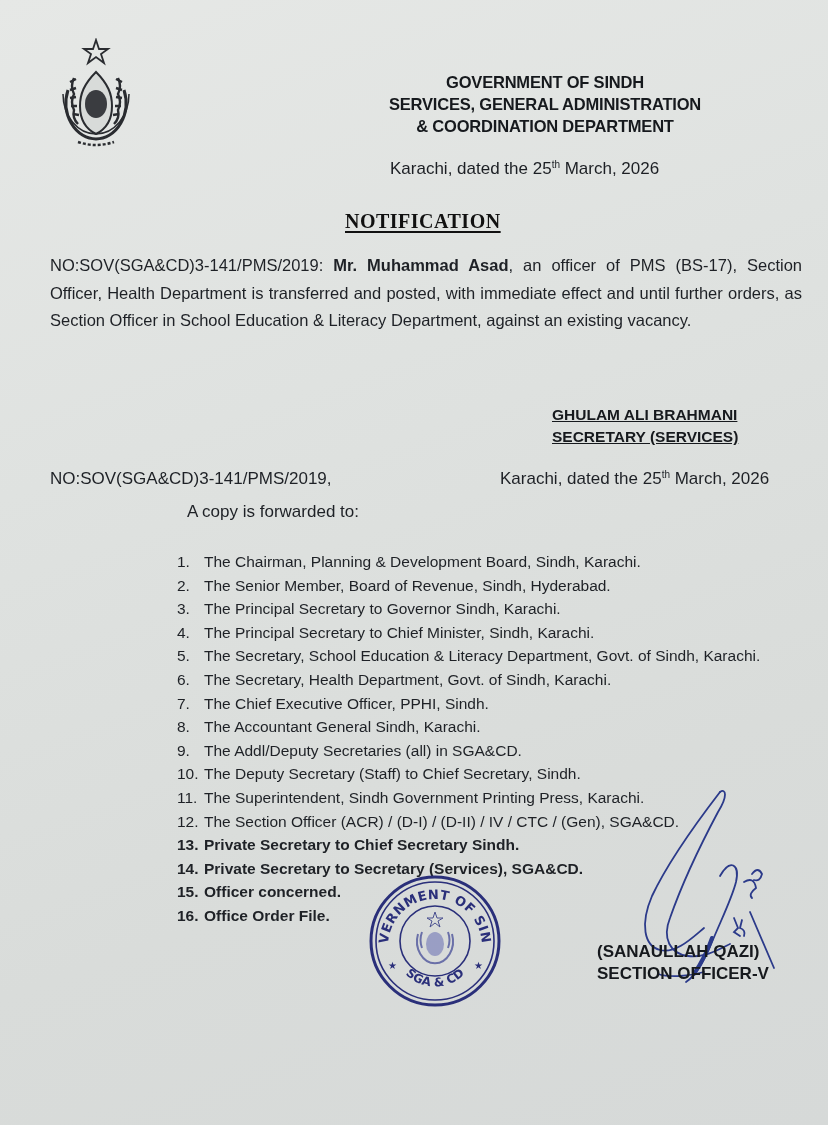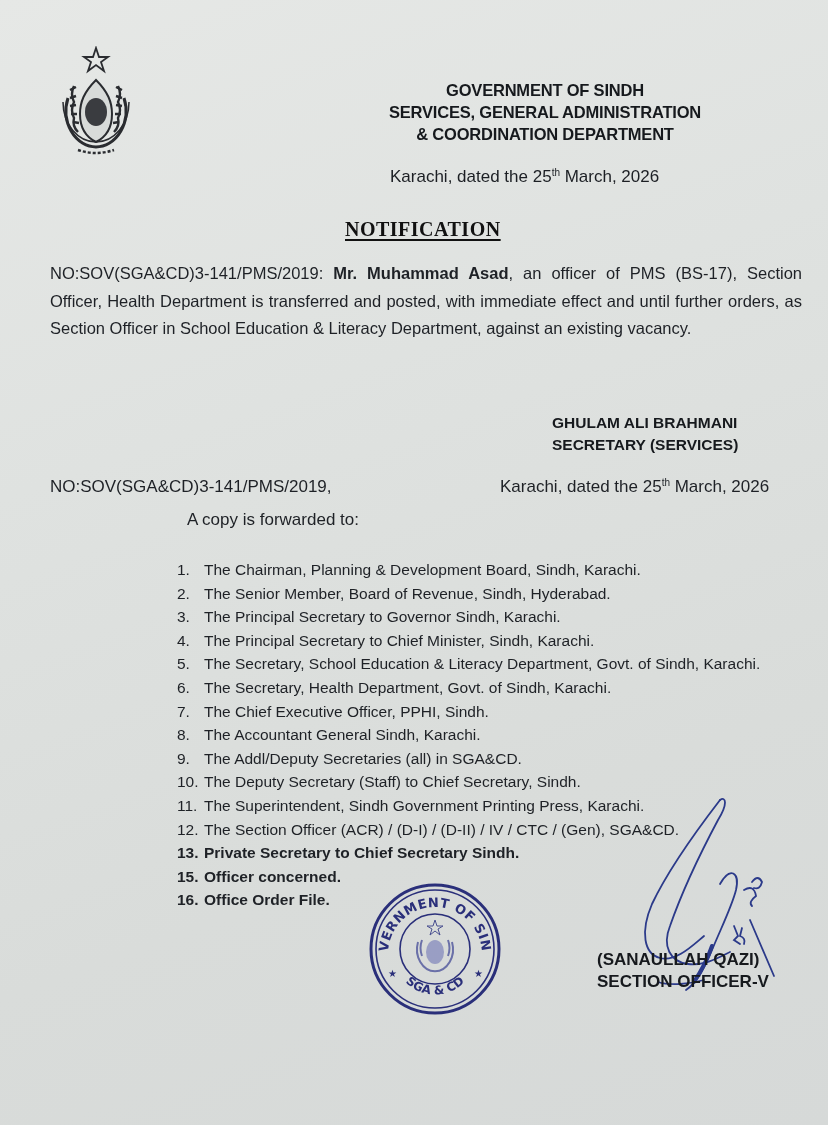--- a/index.html
+++ b/index.html
@@ -3,30 +3,30 @@
   <meta charset="utf-8">
   <style>
     html, body { margin: 0; padding: 0; }
     body {
       width: 828px; height: 1125px; overflow: hidden;
       background: linear-gradient(160deg, #e6e8e6 0%, #dfe2e0 35%, #d9dcda 70%, #d6d9d8 100%);
       font-family: "Liberation Sans", "DejaVu Sans", sans-serif;
       color: #1c1f24;
       position: relative;
     }
-    .page { position: absolute; left: 0; top: 16px; width: 828px; height: 1070px; }
+    .page { position: absolute; left: 0; top: 8px; width: 828px; height: 1070px; }
     .abs { position: absolute; }
     .logo { left: 58px; top: 30px; width: 76px; height: 130px; }
     .header { left: 360px; top: 63px; width: 370px; text-align: center; font-weight: bold; font-size: 16.5px; line-height: 22px; color: #16191d; letter-spacing: -0.2px; }
     .date1 { left: 390px; top: 151px; font-size: 17px; color: #1c1f24; }
     sup { font-size: 10px; vertical-align: 6px; line-height: 0; }
     .title { left: 345px; top: 202px; font-weight: bold; font-size: 20px; text-decoration: underline; text-decoration-thickness: 2px; text-underline-offset: 3px; color: #111; font-family: "Liberation Serif", serif; letter-spacing: 0.5px; }
     .body-text { left: 50px; top: 244px; width: 752px; font-size: 16.5px; line-height: 27.5px; text-align: justify; color: #1e2126; }
     .body-text b { font-weight: bold; }
-    .secretary { left: 552px; top: 396px; font-weight: bold; font-size: 15.5px; line-height: 22px; color: #16191d; }
+    .secretary { left: 552px; top: 396px; font-weight: bold; font-size: 15.5px; line-height: 22px; color: #16191d; text-decoration: underline; }
     .ref2 { left: 50px; top: 461px; font-size: 17px; color: #1e2126; }
     .date2 { left: 500px; top: 461px; font-size: 17px; color: #1e2126; }
     .copy-lead { left: 172px; top: 494px; font-size: 17px; color: #1e2126; margin-left: 15px; }
     .clist { left: 164px; top: 529px; margin: 13px; padding: 0; list-style: none; font-size: 15.5px; line-height: 23.6px; color: #1e2126; }
     .clist li { white-space: nowrap; }
     .clist .num { display: inline-block; width: 27px; }
     .clist li.bold { font-weight: bold; }
     .stamp { left: 366px; top: 866px; width: 138px; height: 134px; }
     .signature { left: 600px; top: 770px; width: 180px; height: 210px; }
     .officer { left: 597px; top: 933px; font-weight: bold; font-size: 17px; line-height: 22px; color: #16191d; }
@@ -79,20 +79,21 @@
     <li><span class="num">4.</span><span>The Principal Secretary to Chief Minister, Sindh, Karachi.</span></li>
     <li><span class="num">5.</span><span>The Secretary, School Education &amp; Literacy Department, Govt. of Sindh, Karachi.</span></li>
     <li><span class="num">6.</span><span>The Secretary, Health Department, Govt. of Sindh, Karachi.</span></li>
     <li><span class="num">7.</span><span>The Chief Executive Officer, PPHI, Sindh.</span></li>
     <li><span class="num">8.</span><span>The Accountant General Sindh, Karachi.</span></li>
     <li><span class="num">9.</span><span>The Addl/Deputy Secretaries (all) in SGA&amp;CD.</span></li>
     <li><span class="num">10.</span><span>The Deputy Secretary (Staff) to Chief Secretary, Sindh.</span></li>
     <li><span class="num">11.</span><span>The Superintendent, Sindh Government Printing Press, Karachi.</span></li>
     <li><span class="num">12.</span><span>The Section Officer (ACR) / (D-I) / (D-II) / IV / CTC / (Gen), SGA&amp;CD.</span></li>
     <li class="bold"><span class="num">13.</span><span>Private Secretary to Chief Secretary Sindh.</span></li>
+    <li class="bold"><span class="num">14.</span><span>Private Secretary to Secretary (Services), SGA&amp;CD.</span></li>
     <li class="bold"><span class="num">15.</span><span>Officer concerned.</span></li>
     <li class="bold"><span class="num">16.</span><span>Office Order File.</span></li>
   </ul>
 
   <svg class="abs stamp" viewBox="0 0 138 134">
     <defs>
       <path id="stampTop" d="M22,72 A47,47 0 0 1 116,72"></path>
       <path id="stampBot" d="M30,86 A42,42 0 0 0 108,86"></path>
     </defs>
     <g fill="none" stroke="#2a2f7a">

